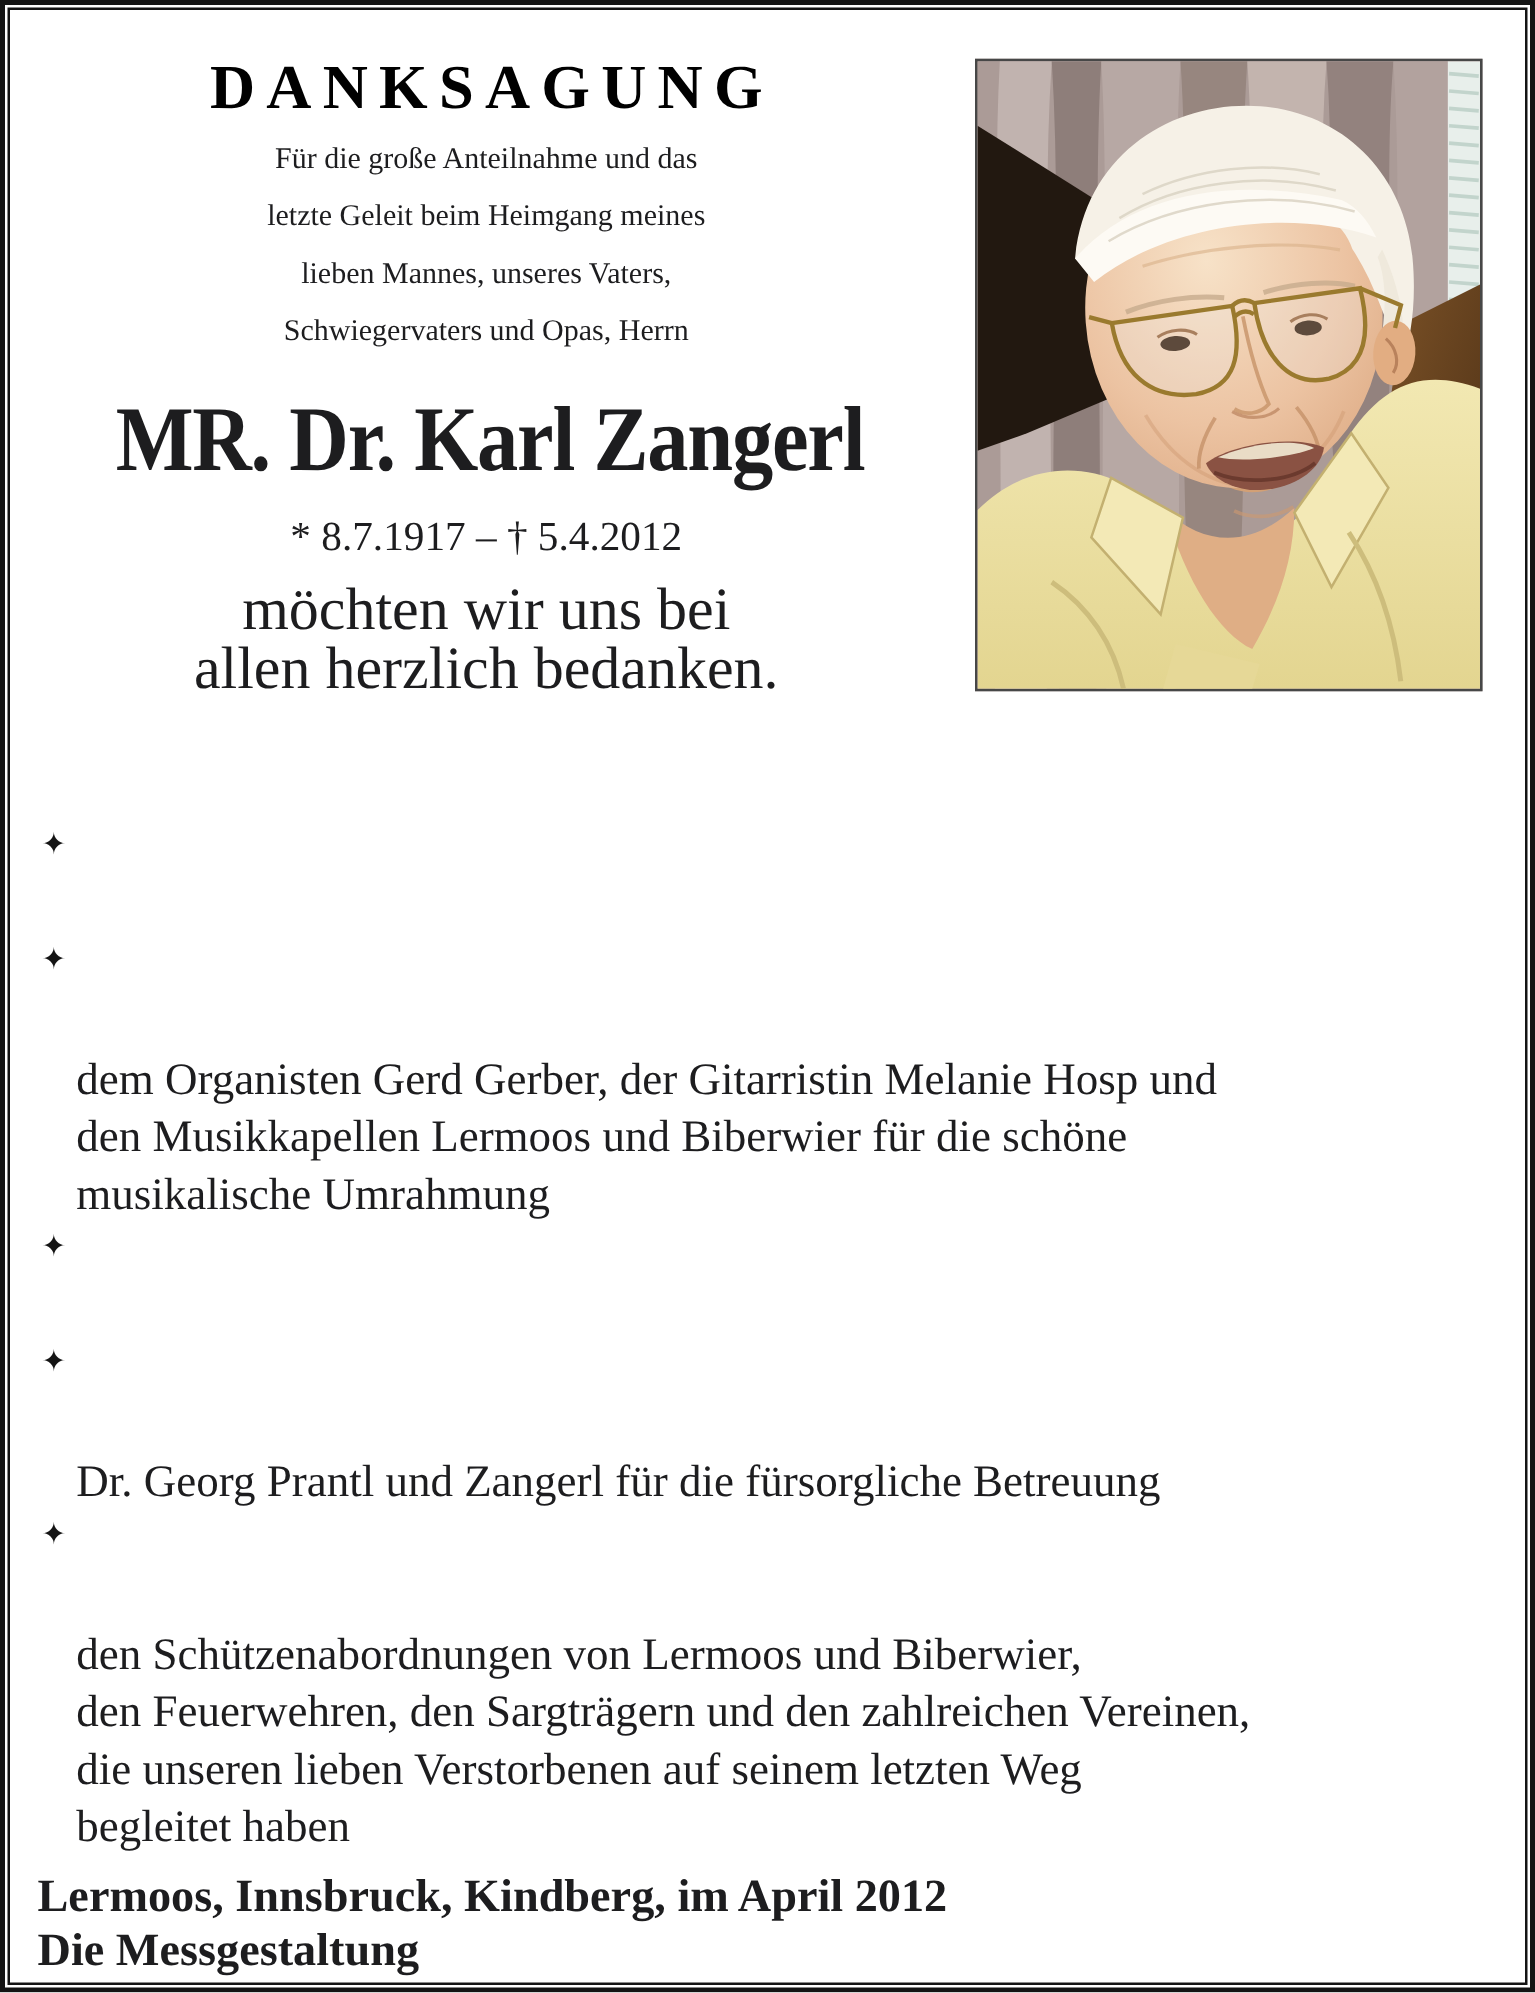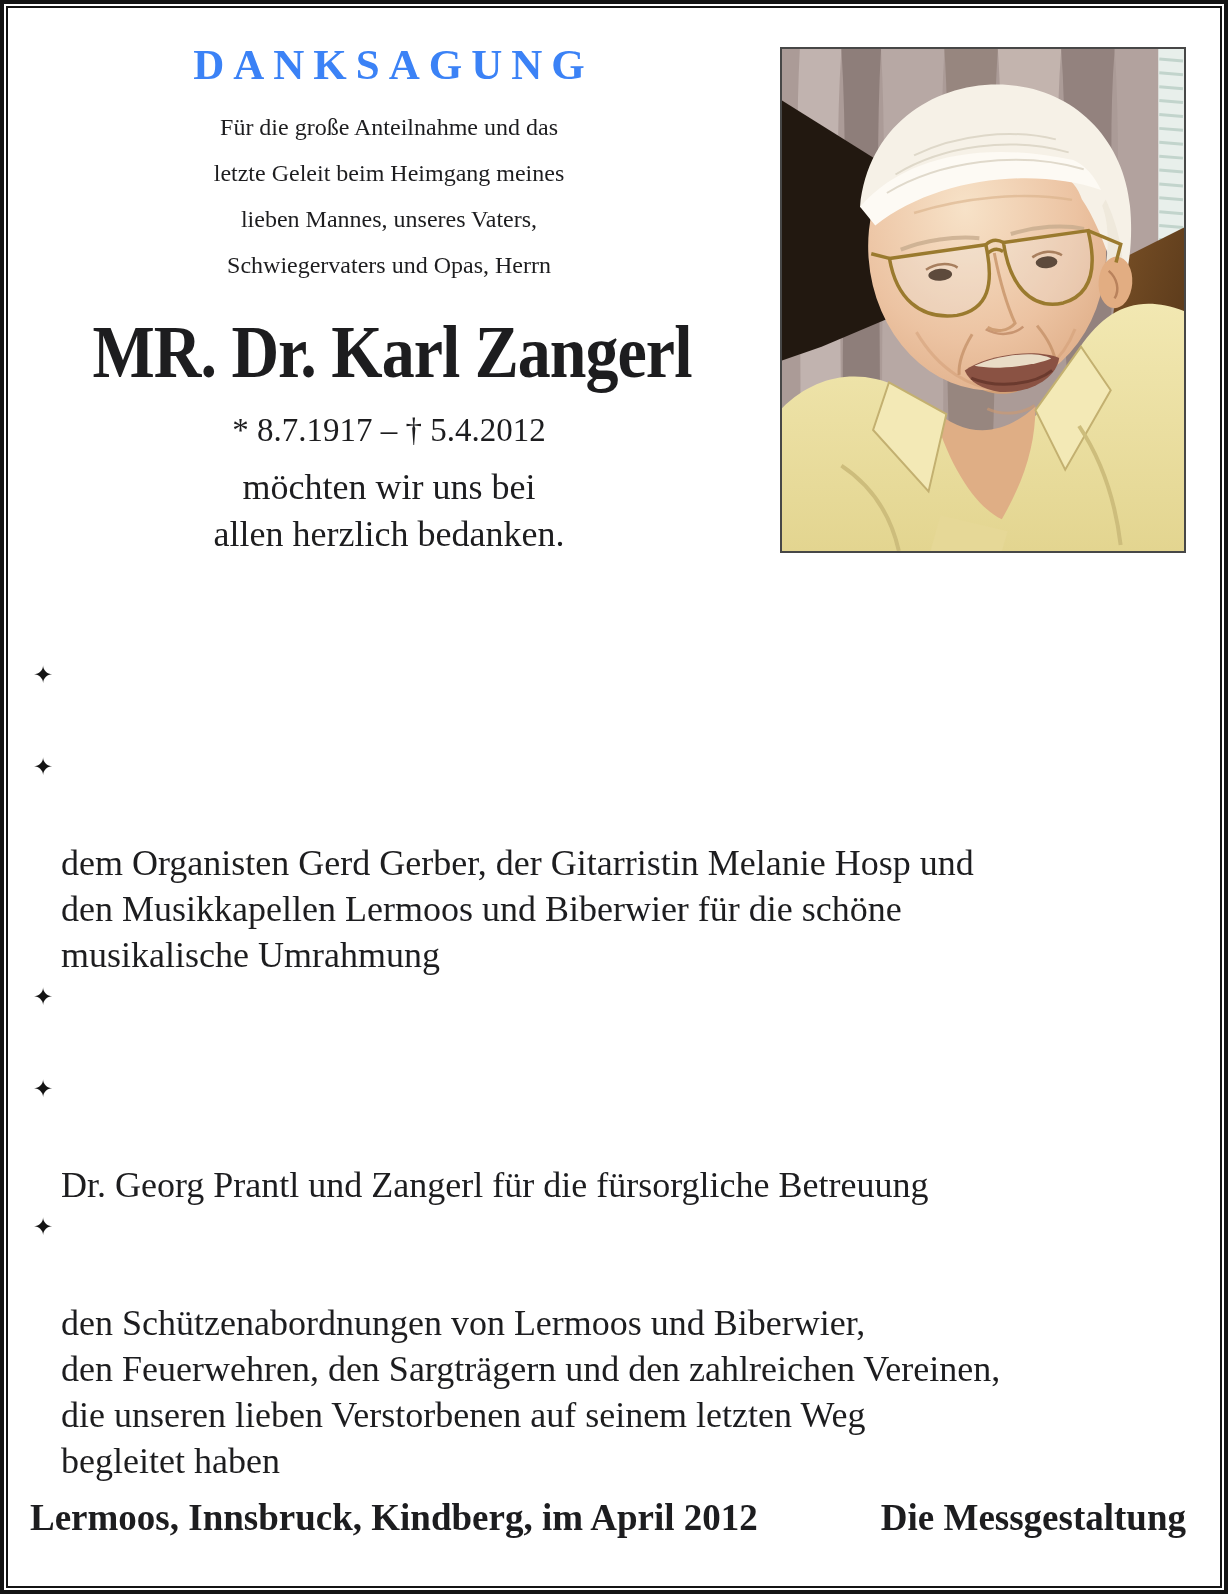--- a/index.html
+++ b/index.html
@@ -8,36 +8,36 @@
     background:#ffffff;color:#1d1d1f;
     font-family:"Liberation Serif","DejaVu Serif",serif;
     overflow:hidden;
   }
   .frame-outer{position:absolute;inset:0;border:4px solid #141414;pointer-events:none;z-index:5;}
   .frame-inner{position:absolute;inset:6px;border:2px solid #141414;pointer-events:none;z-index:5;}
 
   .header-block{position:absolute;left:33px;top:0;width:712px;text-align:center;}
   .title{
     position:absolute;left:0;top:40px;width:100%;
-    font-size:43px;font-weight:bold;letter-spacing:9px;padding-left:9px;box-sizing:border-box;
-    color:#3b82f6;
+    font-size:50px;font-weight:bold;letter-spacing:9px;padding-left:9px;box-sizing:border-box;
+    color:#000000;
   }
   .intro{
     position:absolute;left:0;top:104px;width:100%;
     font-size:24px;line-height:46px;white-space:pre-line;
   }
   .deceased-name{
     position:absolute;left:-6px;top:310px;width:730px;
     font-size:66px;font-weight:bold;letter-spacing:-1px;white-space:nowrap;
     transform:scaleY(1.12);transform-origin:50% 0;
   }
   .dates{position:absolute;left:0;top:412px;width:100%;font-size:33px;}
   .closing{
     position:absolute;left:0;top:464px;width:100%;
-    font-size:36px;line-height:47px;white-space:pre-line;
+    font-size:48px;line-height:47px;white-space:pre-line;
   }
 
   .photo{
     position:absolute;left:780px;top:47px;width:406px;height:506px;
     border:2px solid #474747;box-sizing:border-box;background:#b0a19d;
   }
   .photo svg{display:block;width:100%;height:100%;}
 
   .thanks{position:absolute;left:33px;top:634px;width:1164px;}
   .thanks-heading{
@@ -48,21 +48,21 @@
   .thanks-items{margin-top:22px;}
   .thanks-item{position:relative;padding-left:28px;font-size:36px;line-height:46px;white-space:pre-line;}
   .bullet{
     position:absolute;left:0;top:7px;
     font-family:"DejaVu Sans",sans-serif;font-size:24px;color:#141414;line-height:1;
   }
 
   .footer{
     position:absolute;left:30px;right:42px;top:1496px;
     display:flex;justify-content:space-between;align-items:baseline;
-    font-size:37px;font-weight:bold;
+    font-size:37px;font-weight:bold;flex-direction:column;
   }
 </style>
 </head>
 <body>
 
 <div class="page">
   <div class="frame-outer"></div>
   <div class="frame-inner"></div>
 
   <div class="header-block">

